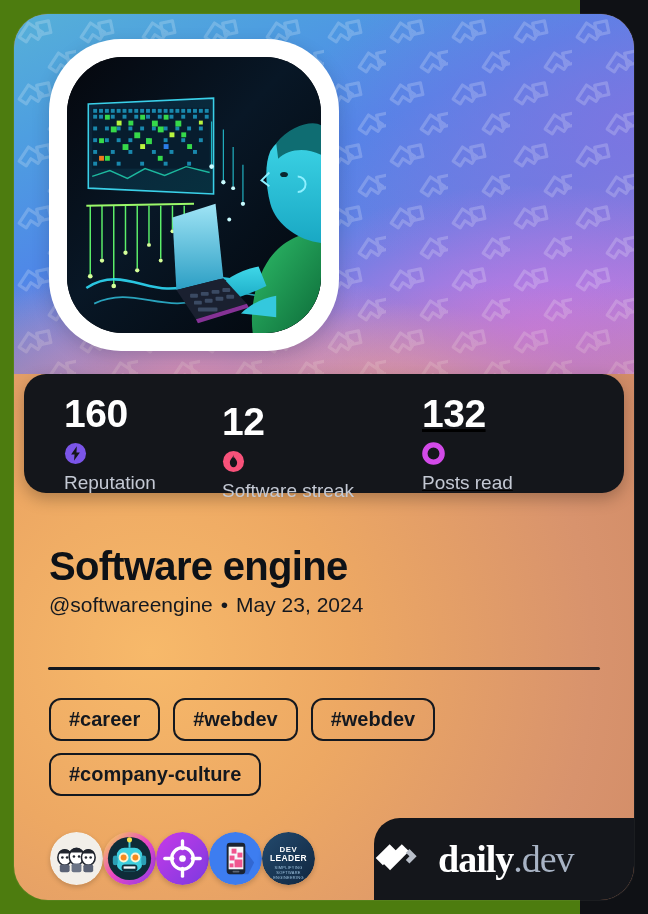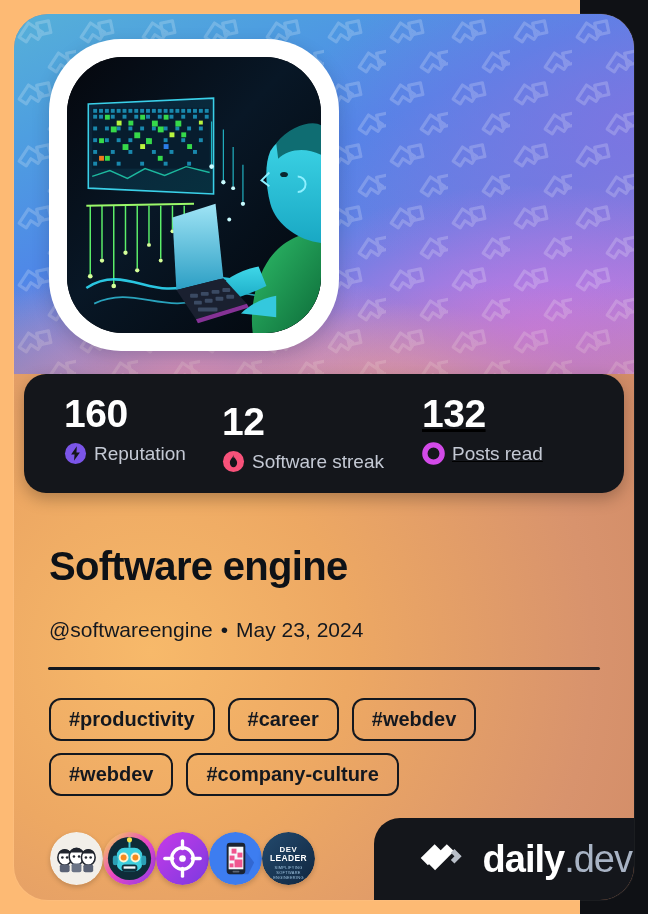--- a/index.html
+++ b/index.html
@@ -13,21 +13,21 @@
     overflow: hidden;
     font-family: "Liberation Sans", sans-serif;
     -webkit-font-smoothing: antialiased;
   }
 
   
   .frame {
     position: relative;
     width: 580px;
     height: 914px;
-    background: #fdba74;
+    background: #4d7c0f;
     box-sizing: border-box;
   }
 
   .devcard {
     position: absolute;
     left: 14px;
     top: 14px;
     width: 620px;
     height: 886px;
     border-radius: 34px;
@@ -114,23 +114,24 @@
 
   .stat-value {
     font-size: 39px;
     font-weight: bold;
     color: #ffffff;
     line-height: 44px;
     letter-spacing: -0.5px;
   }
   .stat-label-row {
     display: flex;
-    align-items: flex-end;
+    align-items: flex-start;
     gap: 7px;
     margin-top: 6px;
+    flex-direction: column;
   }
   .stat-label {
     font-size: 19px;
     color: #c4c9d4;
     line-height: 22px;
     white-space: nowrap;
   }
   .stat-icon { width: 23px; height: 23px; flex: none; display:block; }
 
   
@@ -141,21 +142,21 @@
     font-size: 40px;
     font-weight: bold;
     color: #0d1117;
     letter-spacing: -0.7px;
     line-height: 48px;
     white-space: nowrap;
   }
   .subline {
     position: absolute;
     left: 35px;
-    top: 603px;
+    top: 578px;
     font-size: 21px;
     color: #14181f;
     line-height: 26px;
     white-space: nowrap;
     display: flex;
     align-items: center;
     gap: 8px;
   }
   .dot-sep { font-size: 21px; color:#14181f; }
 
@@ -214,25 +215,26 @@
   .logo-pill {
     position: absolute;
     right: -4px;
     bottom: -4px;
     width: 264px;
     height: 86px;
     background: #14161b;
     border-top-left-radius: 26px;
     display: flex;
     align-items: center;
-    justify-content: flex-end;
+    justify-content: flex-start;
     gap: 12px;
     padding-right: 6px;
     padding-bottom: 4px;
     box-sizing: border-box;
+    font-family: Liberation Serif, serif;
   }
   .logo-mark { width: 52px; height: 36px; flex: none; }
   .logo-text {
     font-size: 38px;
     font-weight: bold;
     letter-spacing: -1px;
     line-height: 40px;
   }
   .logo-daily { color: #ffffff; }
   .logo-dev { color: #a8b3c4; font-weight: normal; }
@@ -494,21 +496,20 @@
     <div class="name">Software engine</div>
     <div class="subline">
       <span>@softwareengine</span>
       <span class="dot-sep">•</span>
       <span>May 23, 2024</span>
     </div>
 
     <div class="divider"></div>
 
     <div class="tags">
-      <div class="tag">#productivity</div>
       <div class="tag">#career</div>
       <div class="tag">#webdev</div>
       <div class="tag">#webdev</div>
       <div class="tag">#company-culture</div>
     </div>
 
     <div class="badges">
 
       <div class="badge">
         <svg viewBox="0 0 54 54" xmlns="http://www.w3.org/2000/svg">

